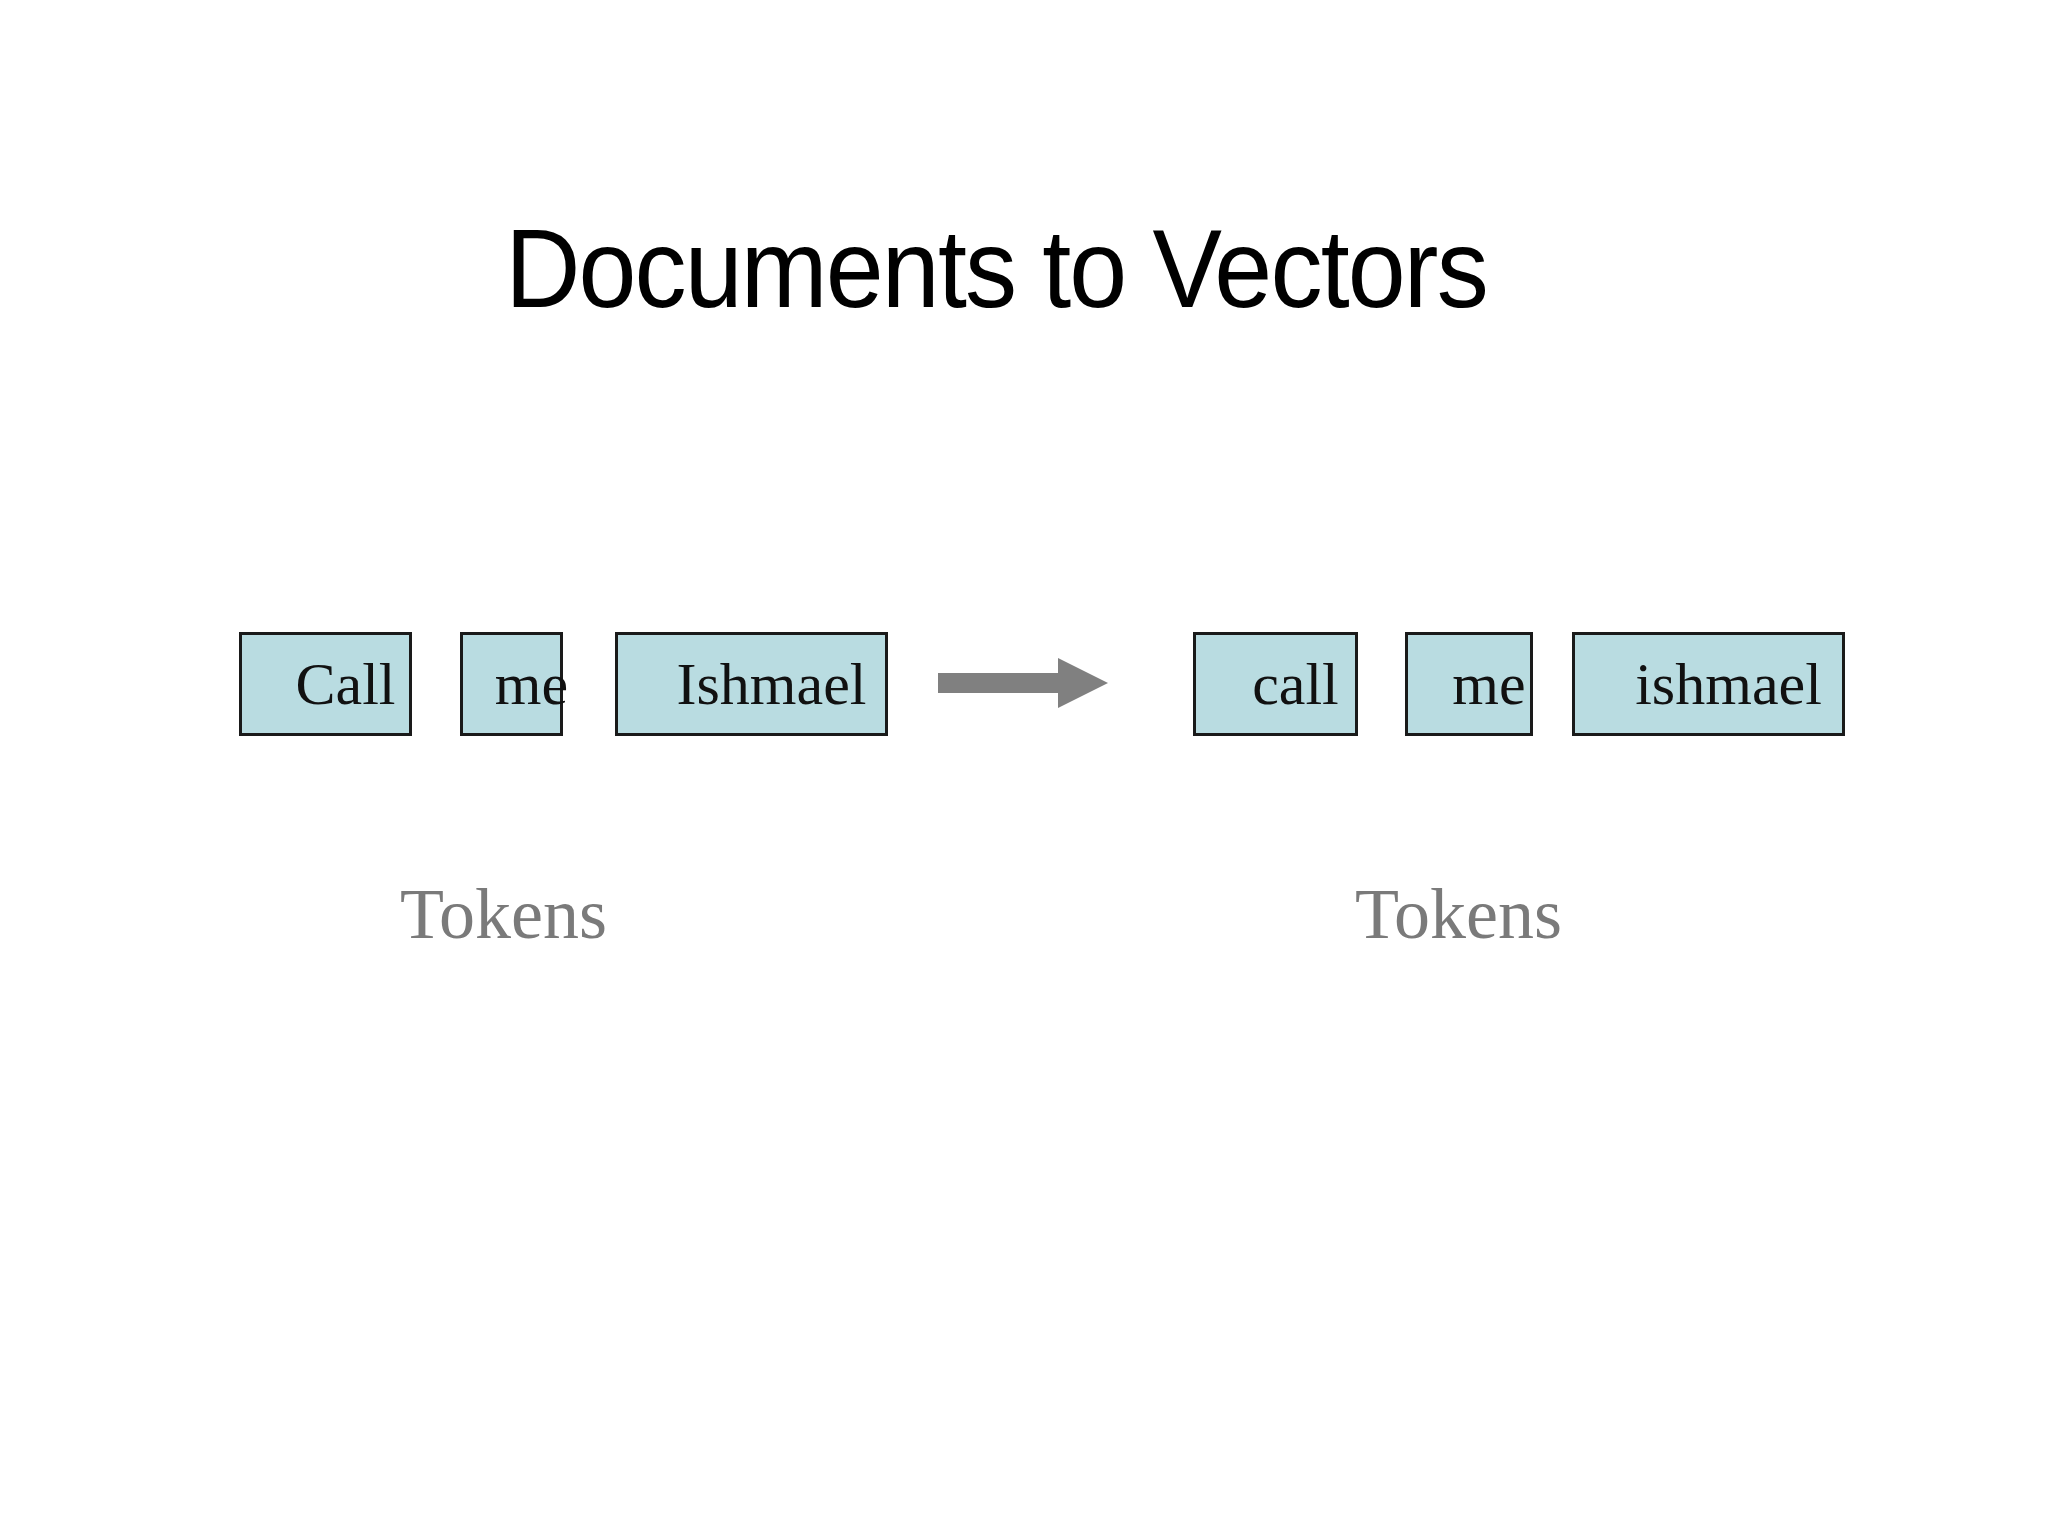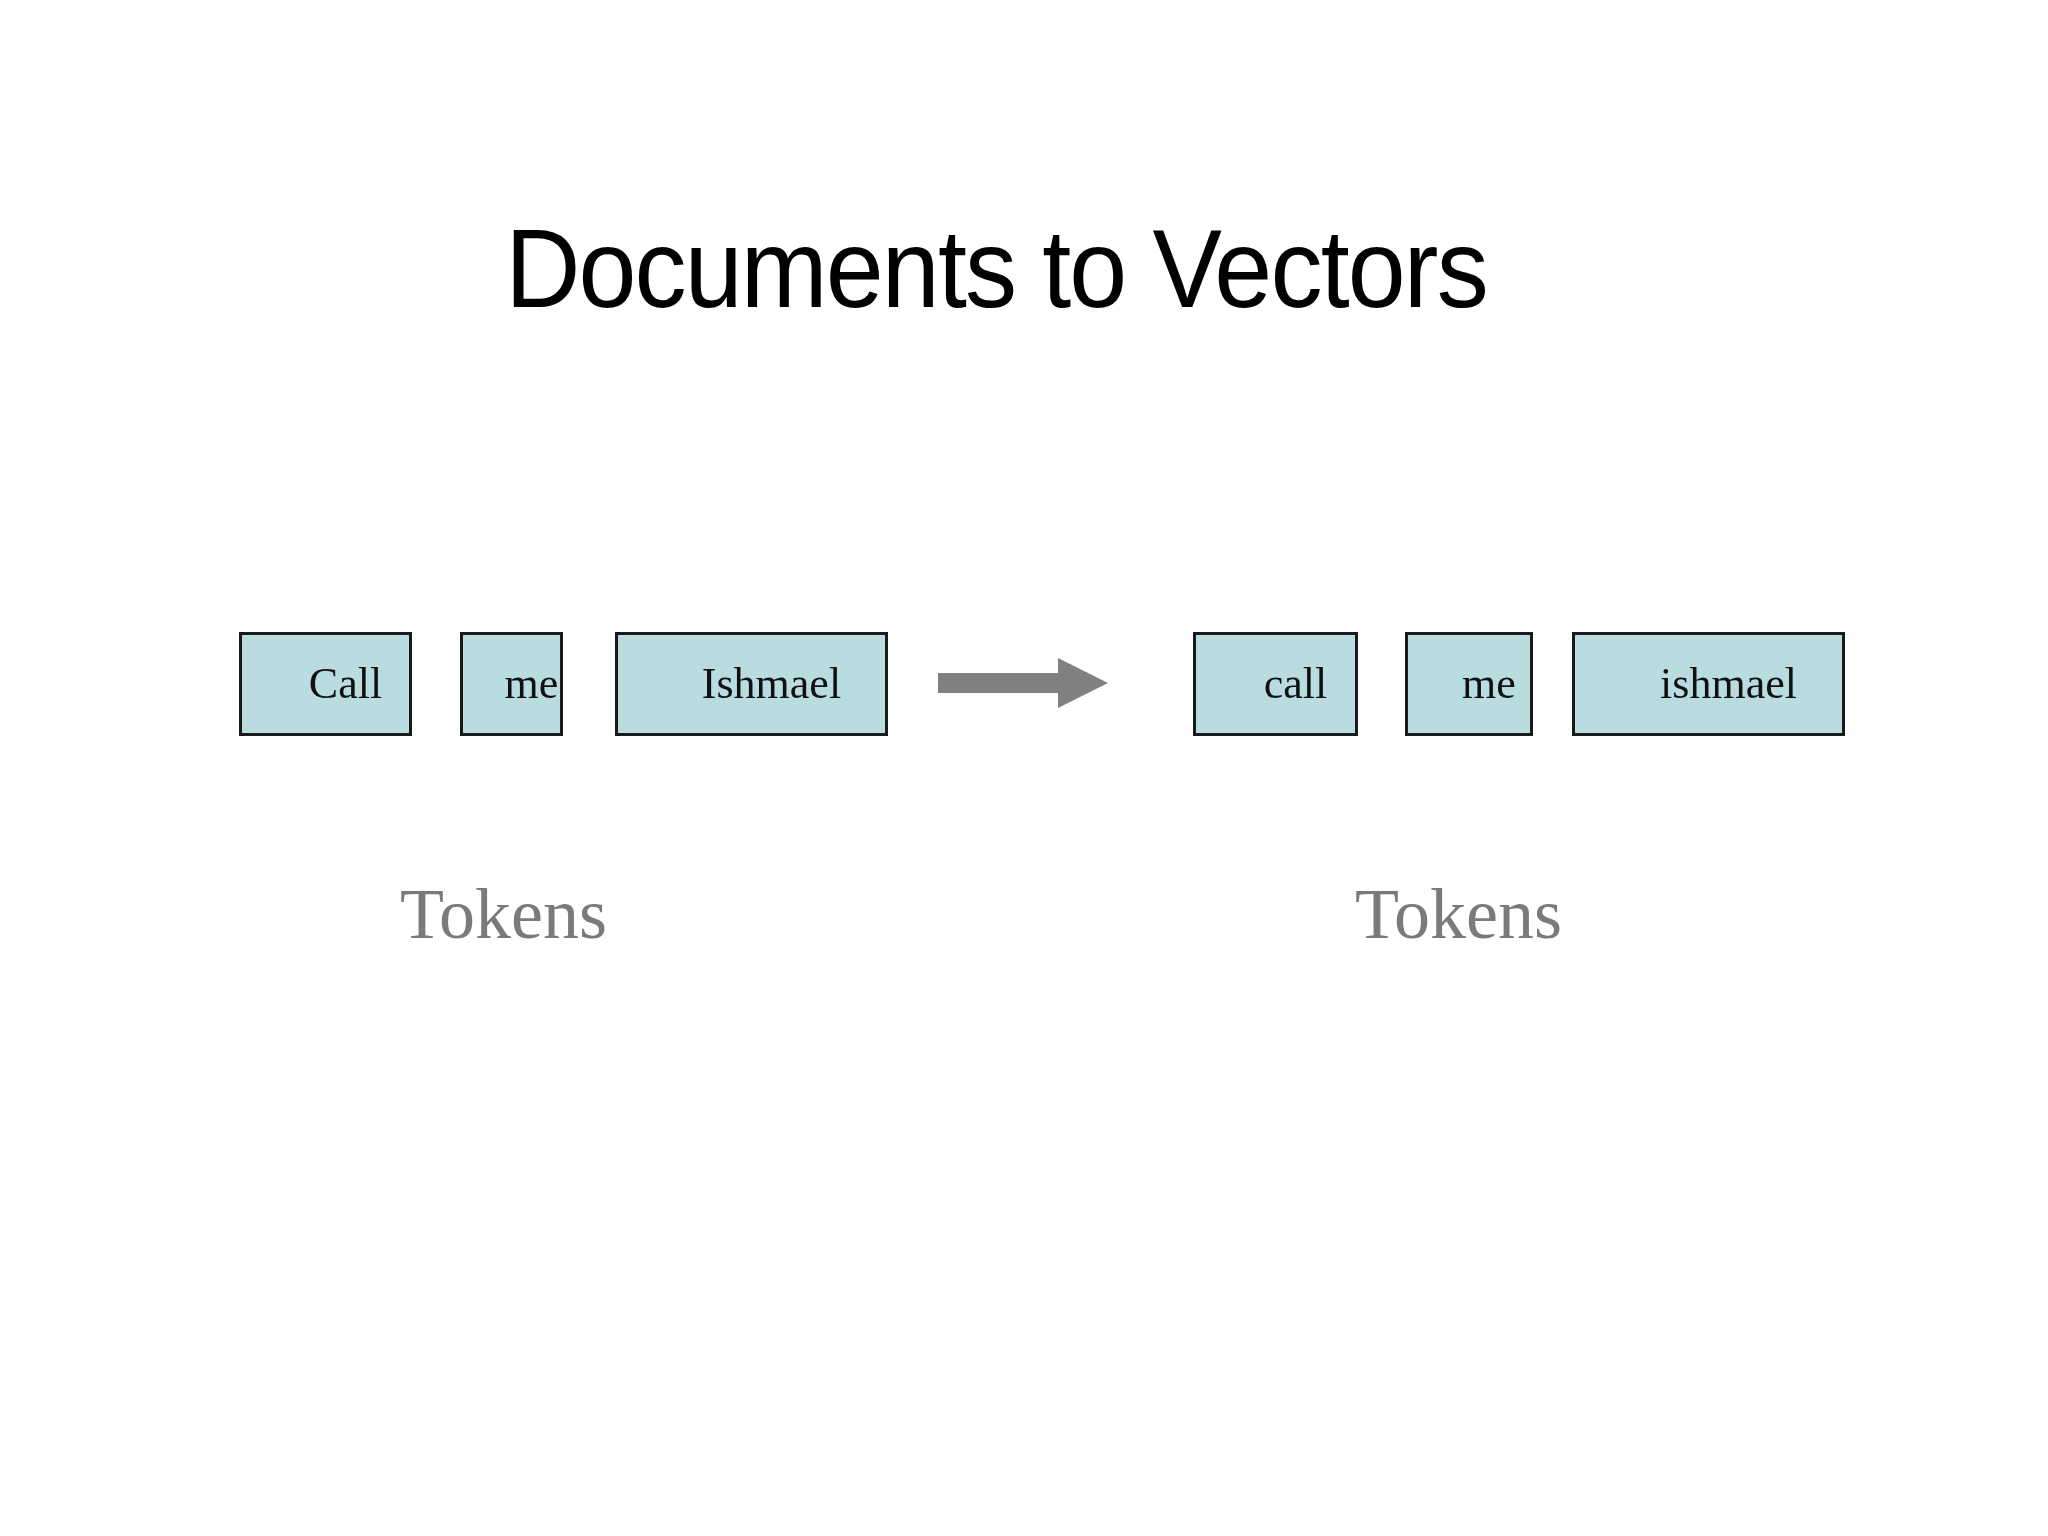--- a/index.html
+++ b/index.html
@@ -35,21 +35,21 @@
     position: absolute;
     top: 632px;
     height: 104px;
     box-sizing: border-box;
     background: var(--token-fill, #b9dce1);
     border: 3px solid var(--token-border, #1a1a1a);
     display: flex;
     align-items: center;
     justify-content: center;
     font-family: "Liberation Serif", serif;
-    font-size: 44px;
+    font-size: 60px;
     line-height: 1;
     color: var(--token-text, #111111);
     white-space: nowrap;
     padding-left: 40px;
   }
   .box-call-upper   { left: 239px;  width: 173px; }
   .box-me-left      { left: 460px;  width: 103px; }
   .box-ishmael-upper{ left: 615px;  width: 273px; }
   .box-call-lower   { left: 1193px; width: 165px; }
   .box-me-right     { left: 1405px; width: 128px; }

